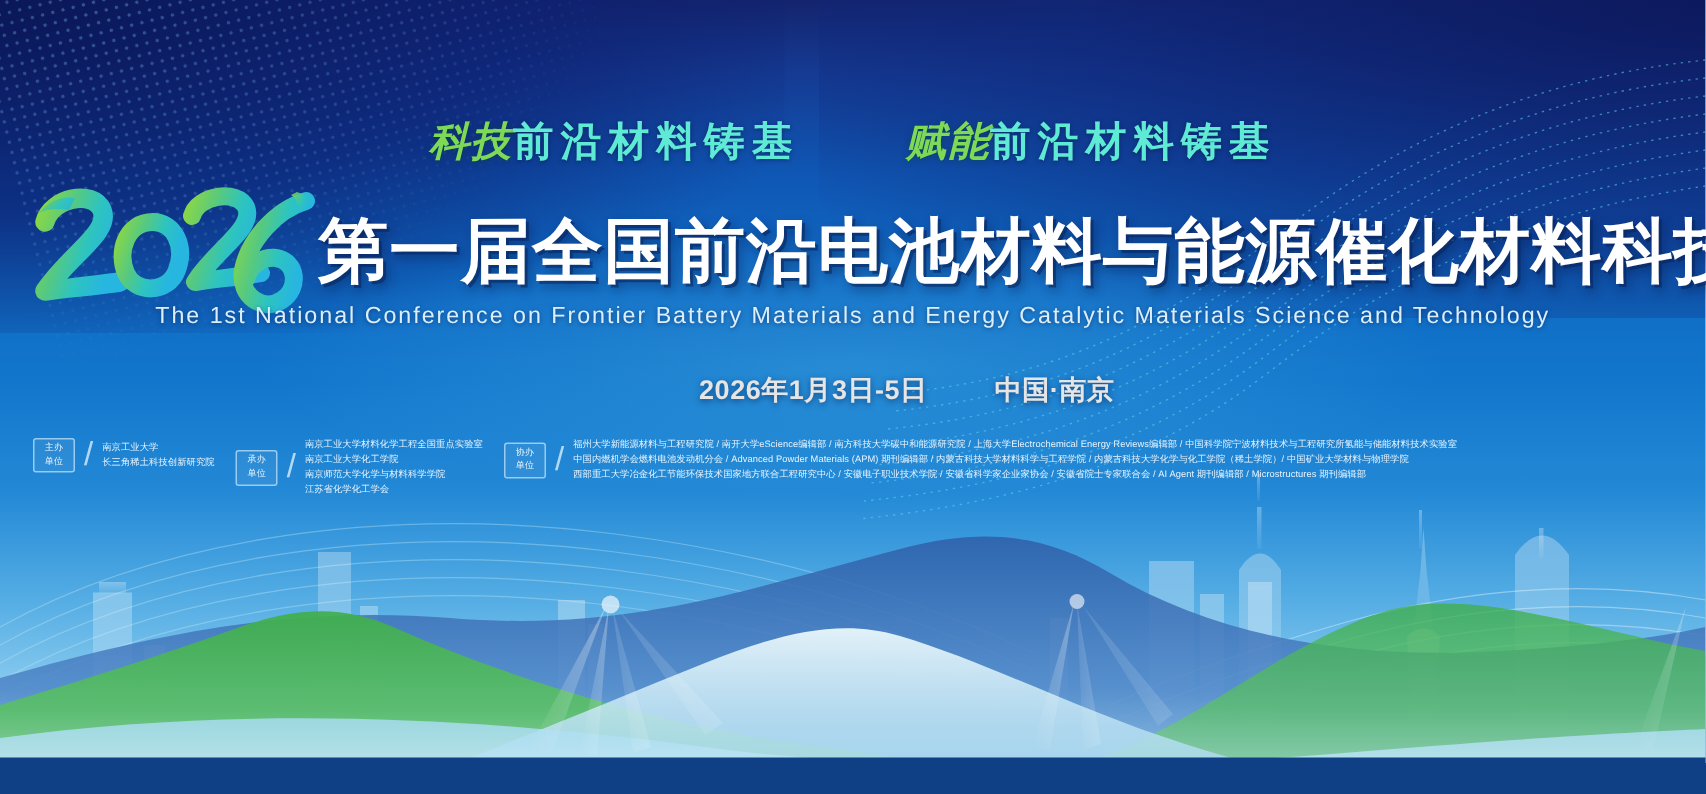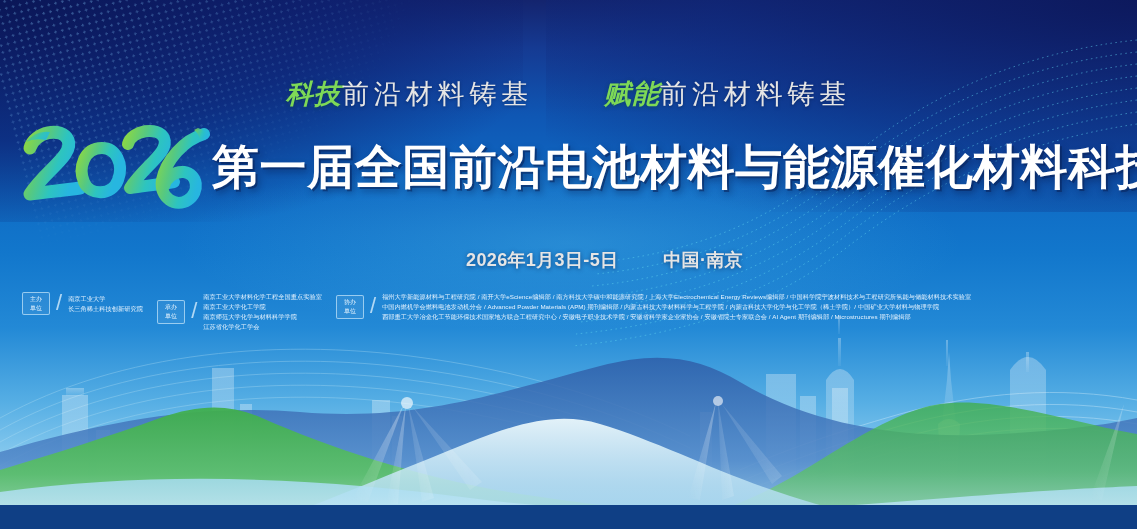--- a/index.html
+++ b/index.html
@@ -67,21 +67,21 @@
     text-shadow:0 1px 3px rgba(4,20,60,.5);
   }
   .tag-brush{
     color:#7ed957;
     font-family:"DejaVu Serif","Liberation Serif",serif;
     font-style:italic;
     font-weight:700;
     letter-spacing:.04em;
     text-shadow:0 1px 4px rgba(10,60,30,.45);
   }
-  .tag-plain{color:#e5e5e5;font-weight:400;}
+  .tag-plain{color:#5eead4;font-weight:700;}
   .tag-gap{display:inline-block;width:46px;}
 
   .title-cn{
     position:absolute;left:212px;top:143px;
     width:918px;
     font-size:47px;
     font-weight:700;
     color:#ffffff;
     letter-spacing:.012em;
     white-space:nowrap;
@@ -322,20 +322,21 @@
   <div class="content">
 
     <div class="tagline">
       <span class="tag-brush">科技</span><span class="tag-plain">前沿材料铸基</span>
       <span class="tag-gap"></span>
       <span class="tag-brush">赋能</span><span class="tag-plain">前沿材料铸基</span>
     </div>
 
     <div class="title-cn">第一届全国前沿电池材料与能源催化材料科技大会</div>
 
+    <div class="title-en">The 1st National Conference on Frontier Battery Materials and Energy Catalytic Materials Science and Technology</div>
 
     <div class="meta">
       <span>2026年1月3日-5日</span>
       <span class="meta-gap"></span>
       <span>中国·南京</span>
     </div>
 
     <div class="orgs">
 
       <div class="org-block org-b1">

